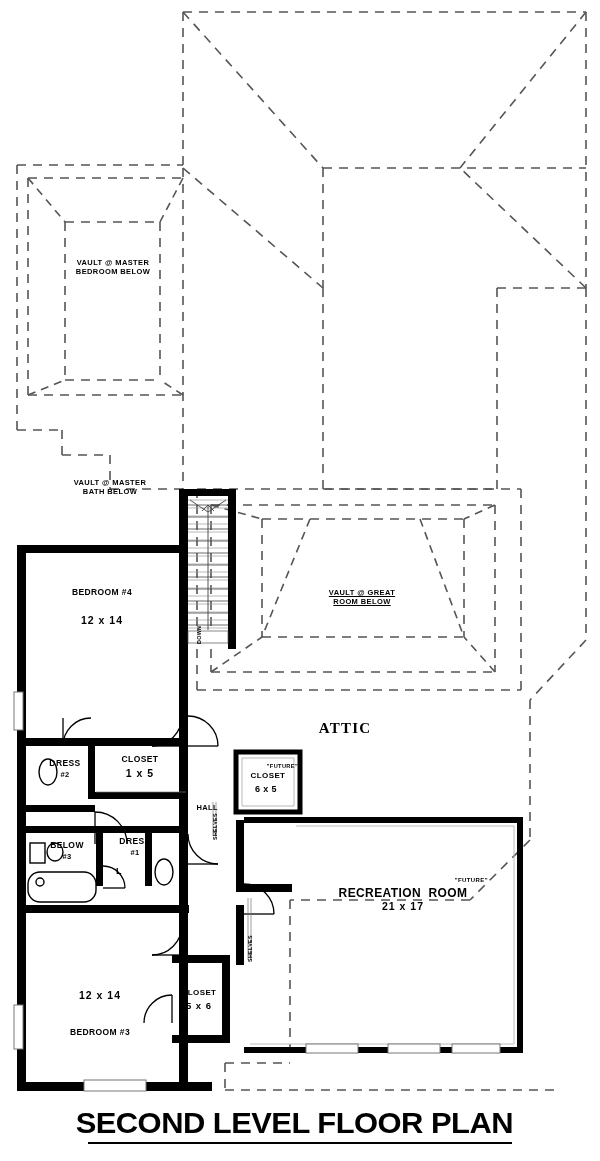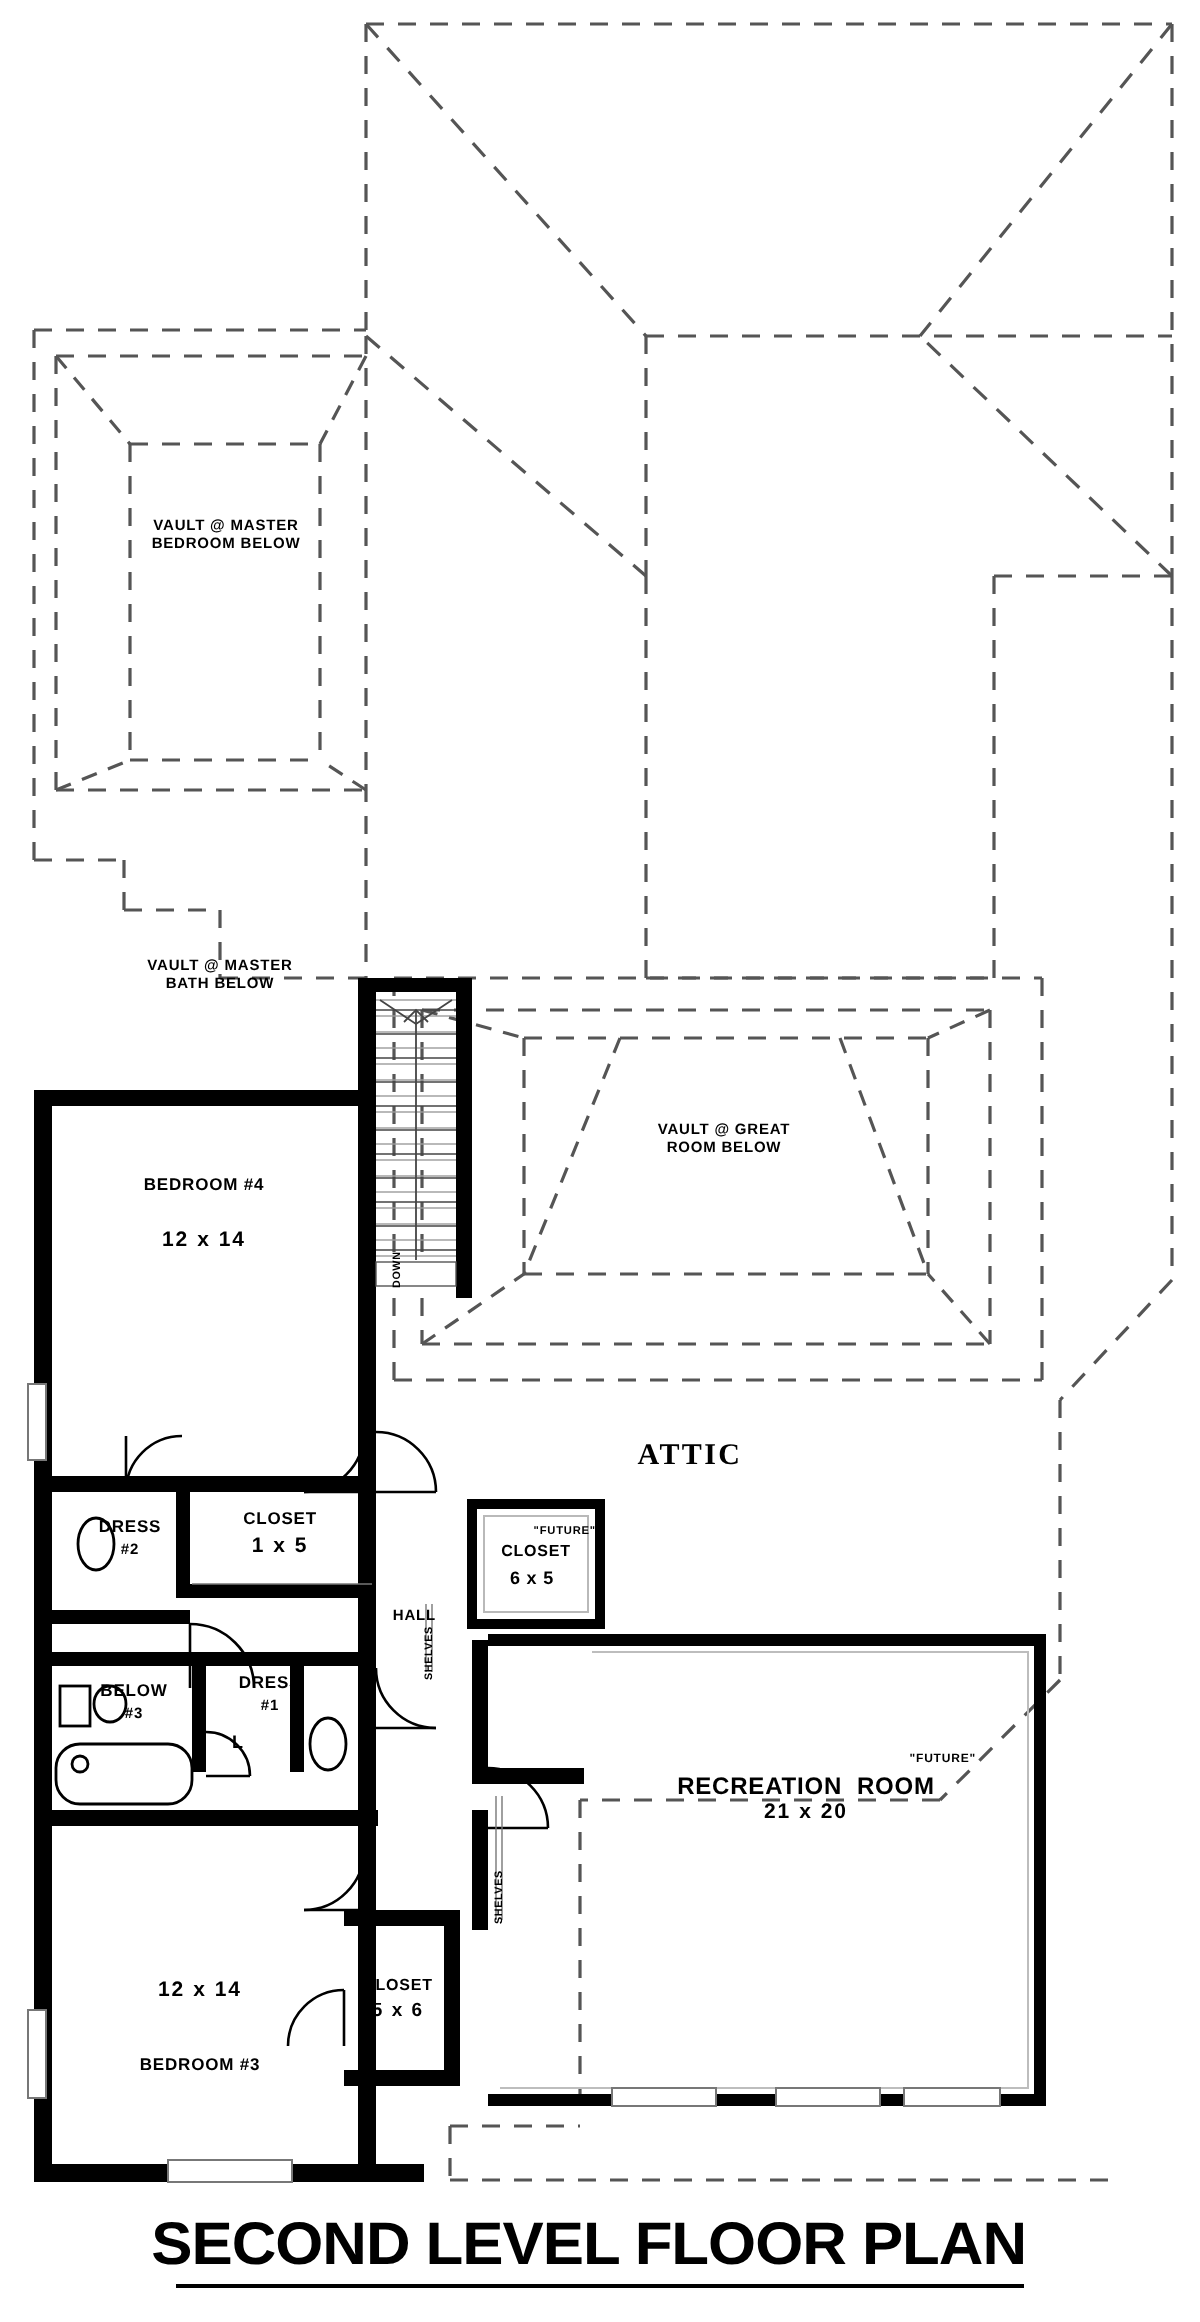--- a/index.html
+++ b/index.html
@@ -227,21 +227,21 @@
     <path d="M248 898 V960"></path>
       <path d="M251 898 V960"></path>
     <path d="M96 792 H186"></path>
   </g>
 </svg>
 
 <div class="lbl sm" style="left:53px;top:258px;width:120px;">VAULT @ MASTER
 BEDROOM BELOW</div>
 <div class="lbl sm" style="left:50px;top:478px;width:120px;">VAULT @ MASTER
 BATH BELOW</div>
-<div class="lbl sm" style="left:302px;top:560px;width:120px;">VAULT @ GREAT
+<div class="lbl sm" style="left:302px;top:588px;width:120px;text-decoration:underline;">VAULT @ GREAT
 ROOM BELOW</div>
 <div class="lbl attic" style="left:305px;top:719px;width:80px;">ATTIC</div>
 <div class="lbl xs" style="left:178px;top:803px;width:40px;font-size:7.5px;">HALL</div>
 
 <div class="lbl rm" style="left:42px;top:572px;width:120px;margin-top:15px;">BEDROOM #4</div>
 <div class="lbl dim" style="left:42px;top:614px;width:120px;">12 x 14</div>
 
 <div class="lbl rm" style="left:40px;top:1027px;width:120px;">BEDROOM #3</div>
 <div class="lbl dim" style="left:40px;top:989px;width:120px;">12 x 14</div>
 
@@ -250,21 +250,21 @@
 
 <div class="lbl rm" style="left:164px;top:988px;width:70px;font-size:8px;">CLOSET</div>
 <div class="lbl dim" style="left:164px;top:1000px;width:70px;font-size:9.5px;">5 x 6</div>
 
 <div class="lbl xs" style="left:238px;top:763px;width:60px;font-size:5.6px;">"FUTURE"</div>
 <div class="lbl" style="left:238px;top:771px;width:60px;font-size:8px;">CLOSET</div>
 <div class="lbl" style="left:238px;top:784px;width:56px;font-size:9px;">6 x 5</div>
 
 <div class="lbl xs" style="left:318px;top:877px;width:170px;font-size:6px;">"FUTURE"</div>
 <div class="lbl rm" style="left:318px;top:886px;width:170px;font-size:12px;">RECREATION  ROOM</div>
-<div class="lbl dim" style="left:318px;top:900px;width:170px;">21 x 20</div>
+<div class="lbl dim" style="left:318px;top:900px;width:170px;">21 x 17</div>
 
 <div class="lbl" style="left:105px;top:836px;width:60px;font-size:8.5px;">DRESS</div>
 <div class="lbl" style="left:105px;top:848px;width:60px;font-size:7.5px;">#1</div>
 
 <div class="lbl" style="left:36px;top:758px;width:58px;font-size:8.5px;">DRESS</div>
 <div class="lbl" style="left:36px;top:770px;width:58px;font-size:7.5px;">#2</div>
 
 <div class="lbl" style="left:38px;top:840px;width:58px;font-size:8.5px;">BELOW</div>
 <div class="lbl" style="left:38px;top:852px;width:58px;font-size:7.5px;">#3</div>
 

